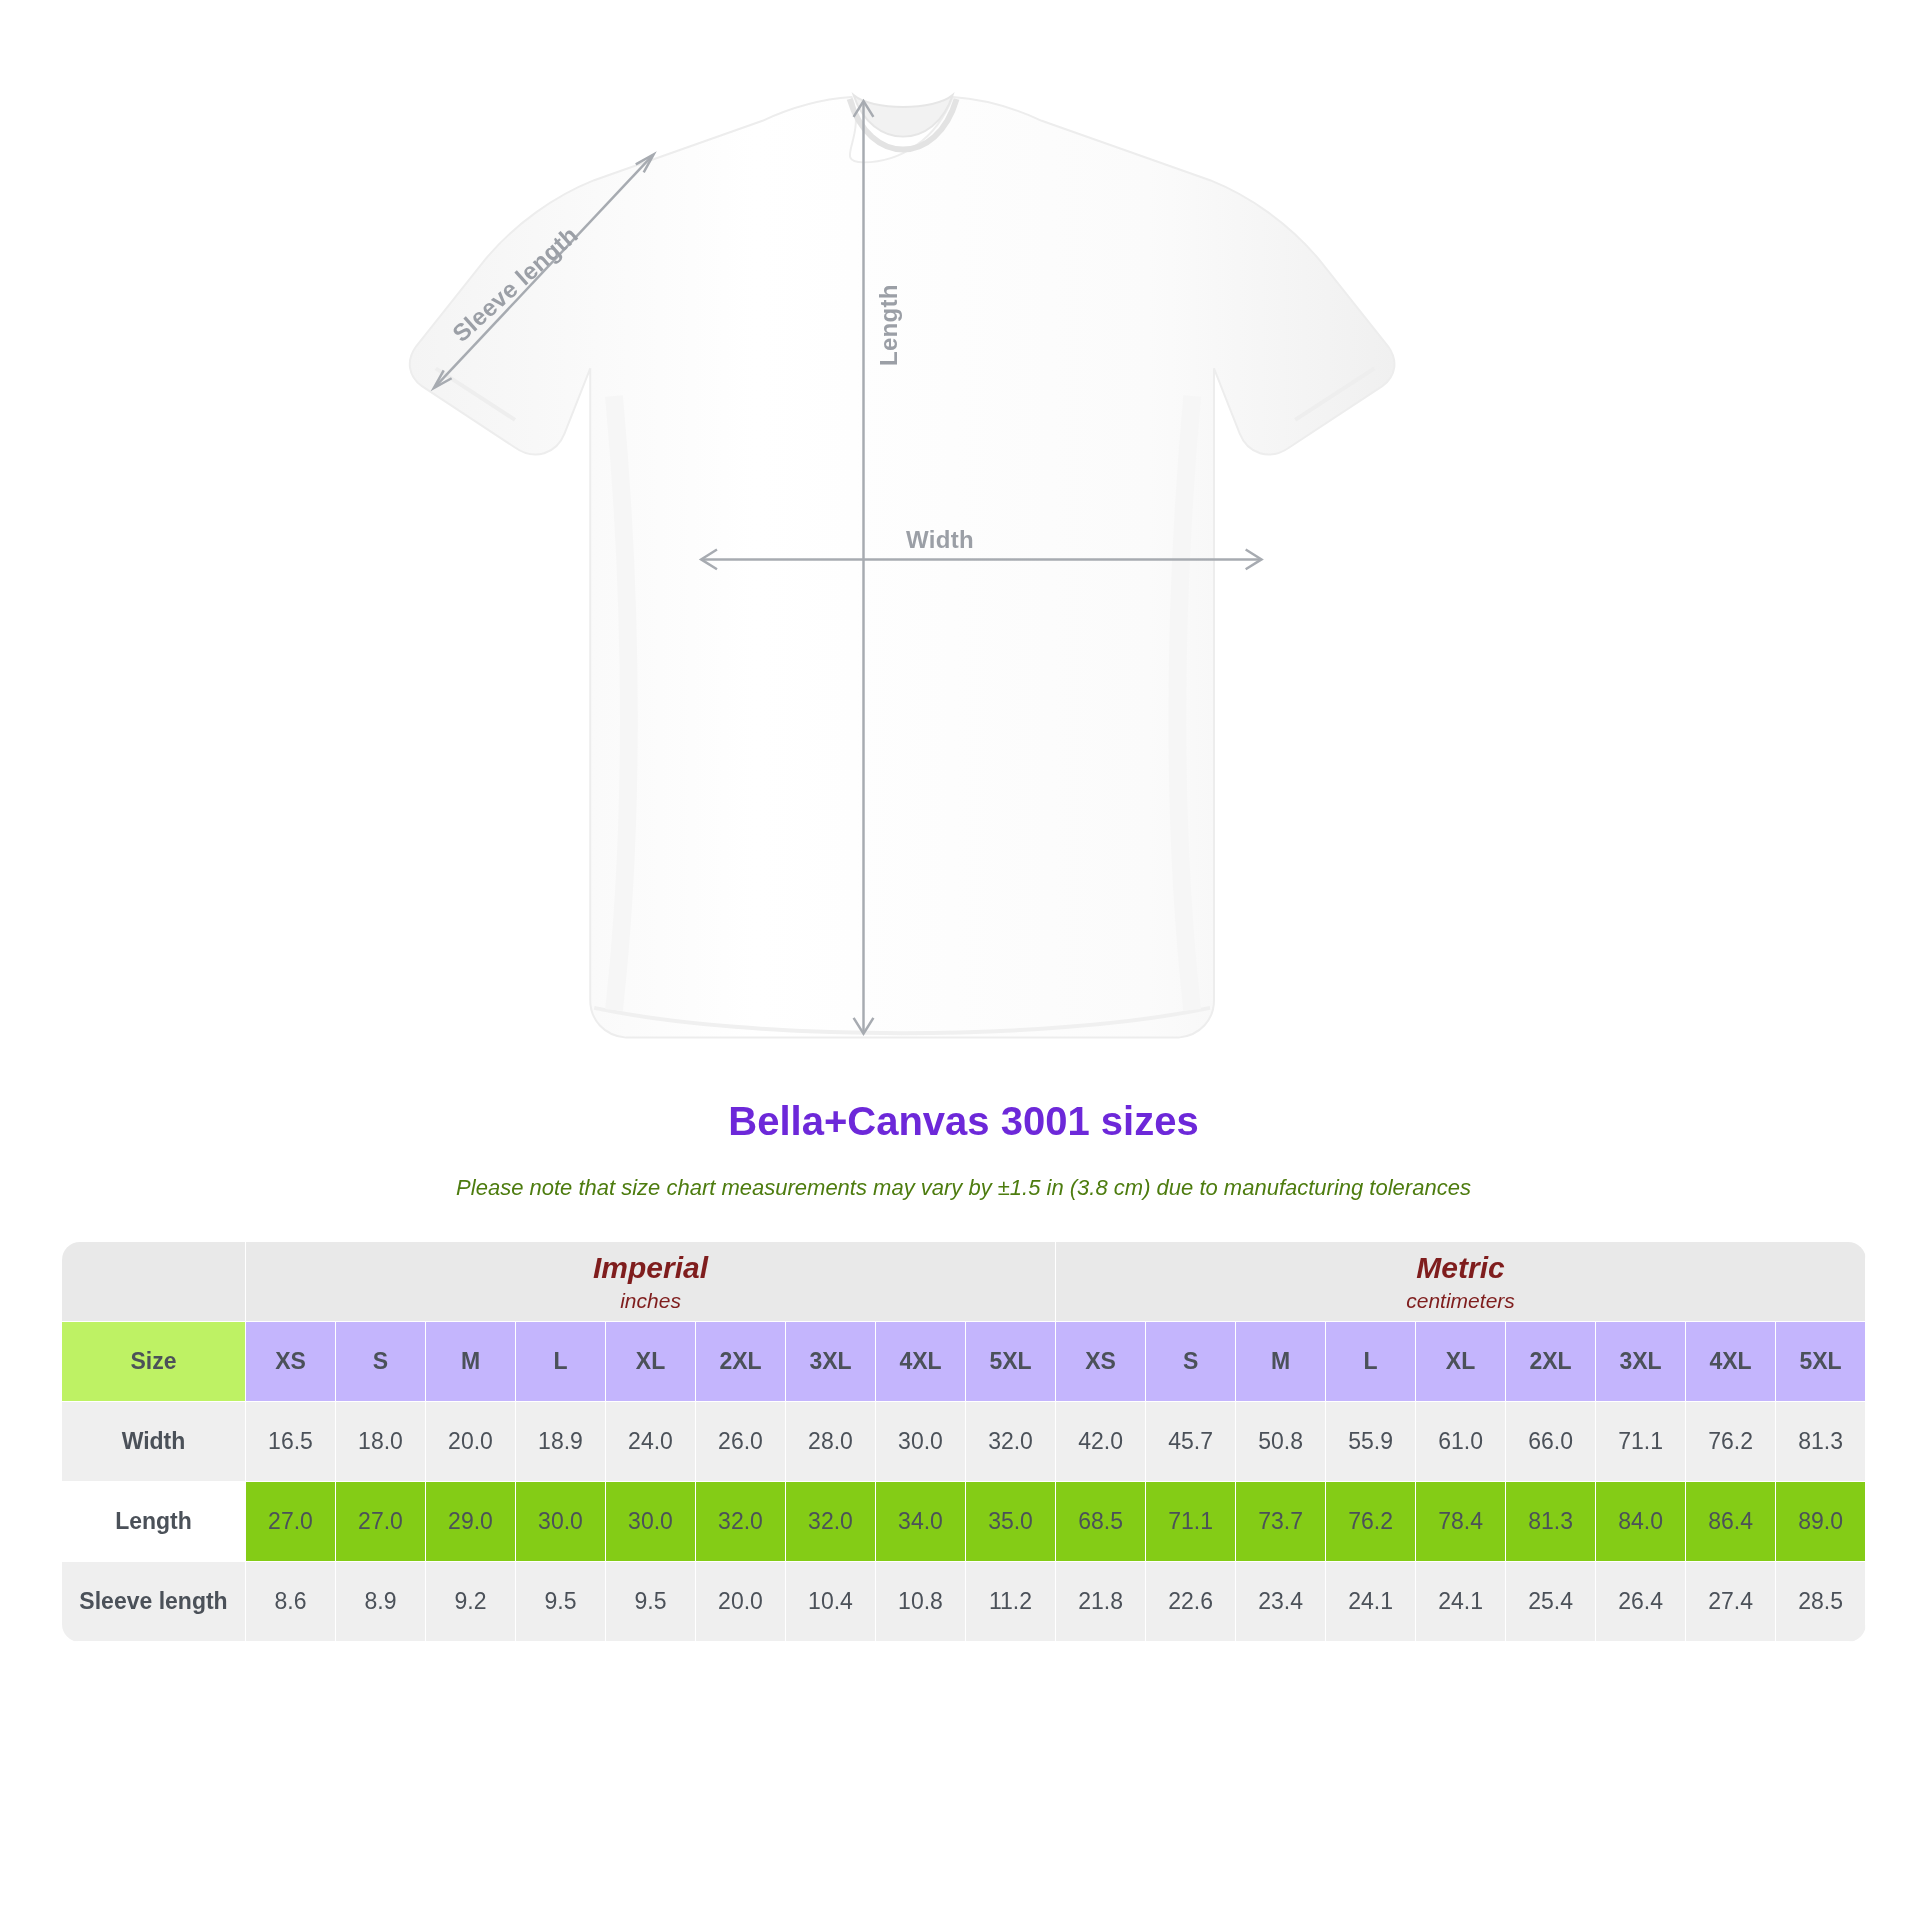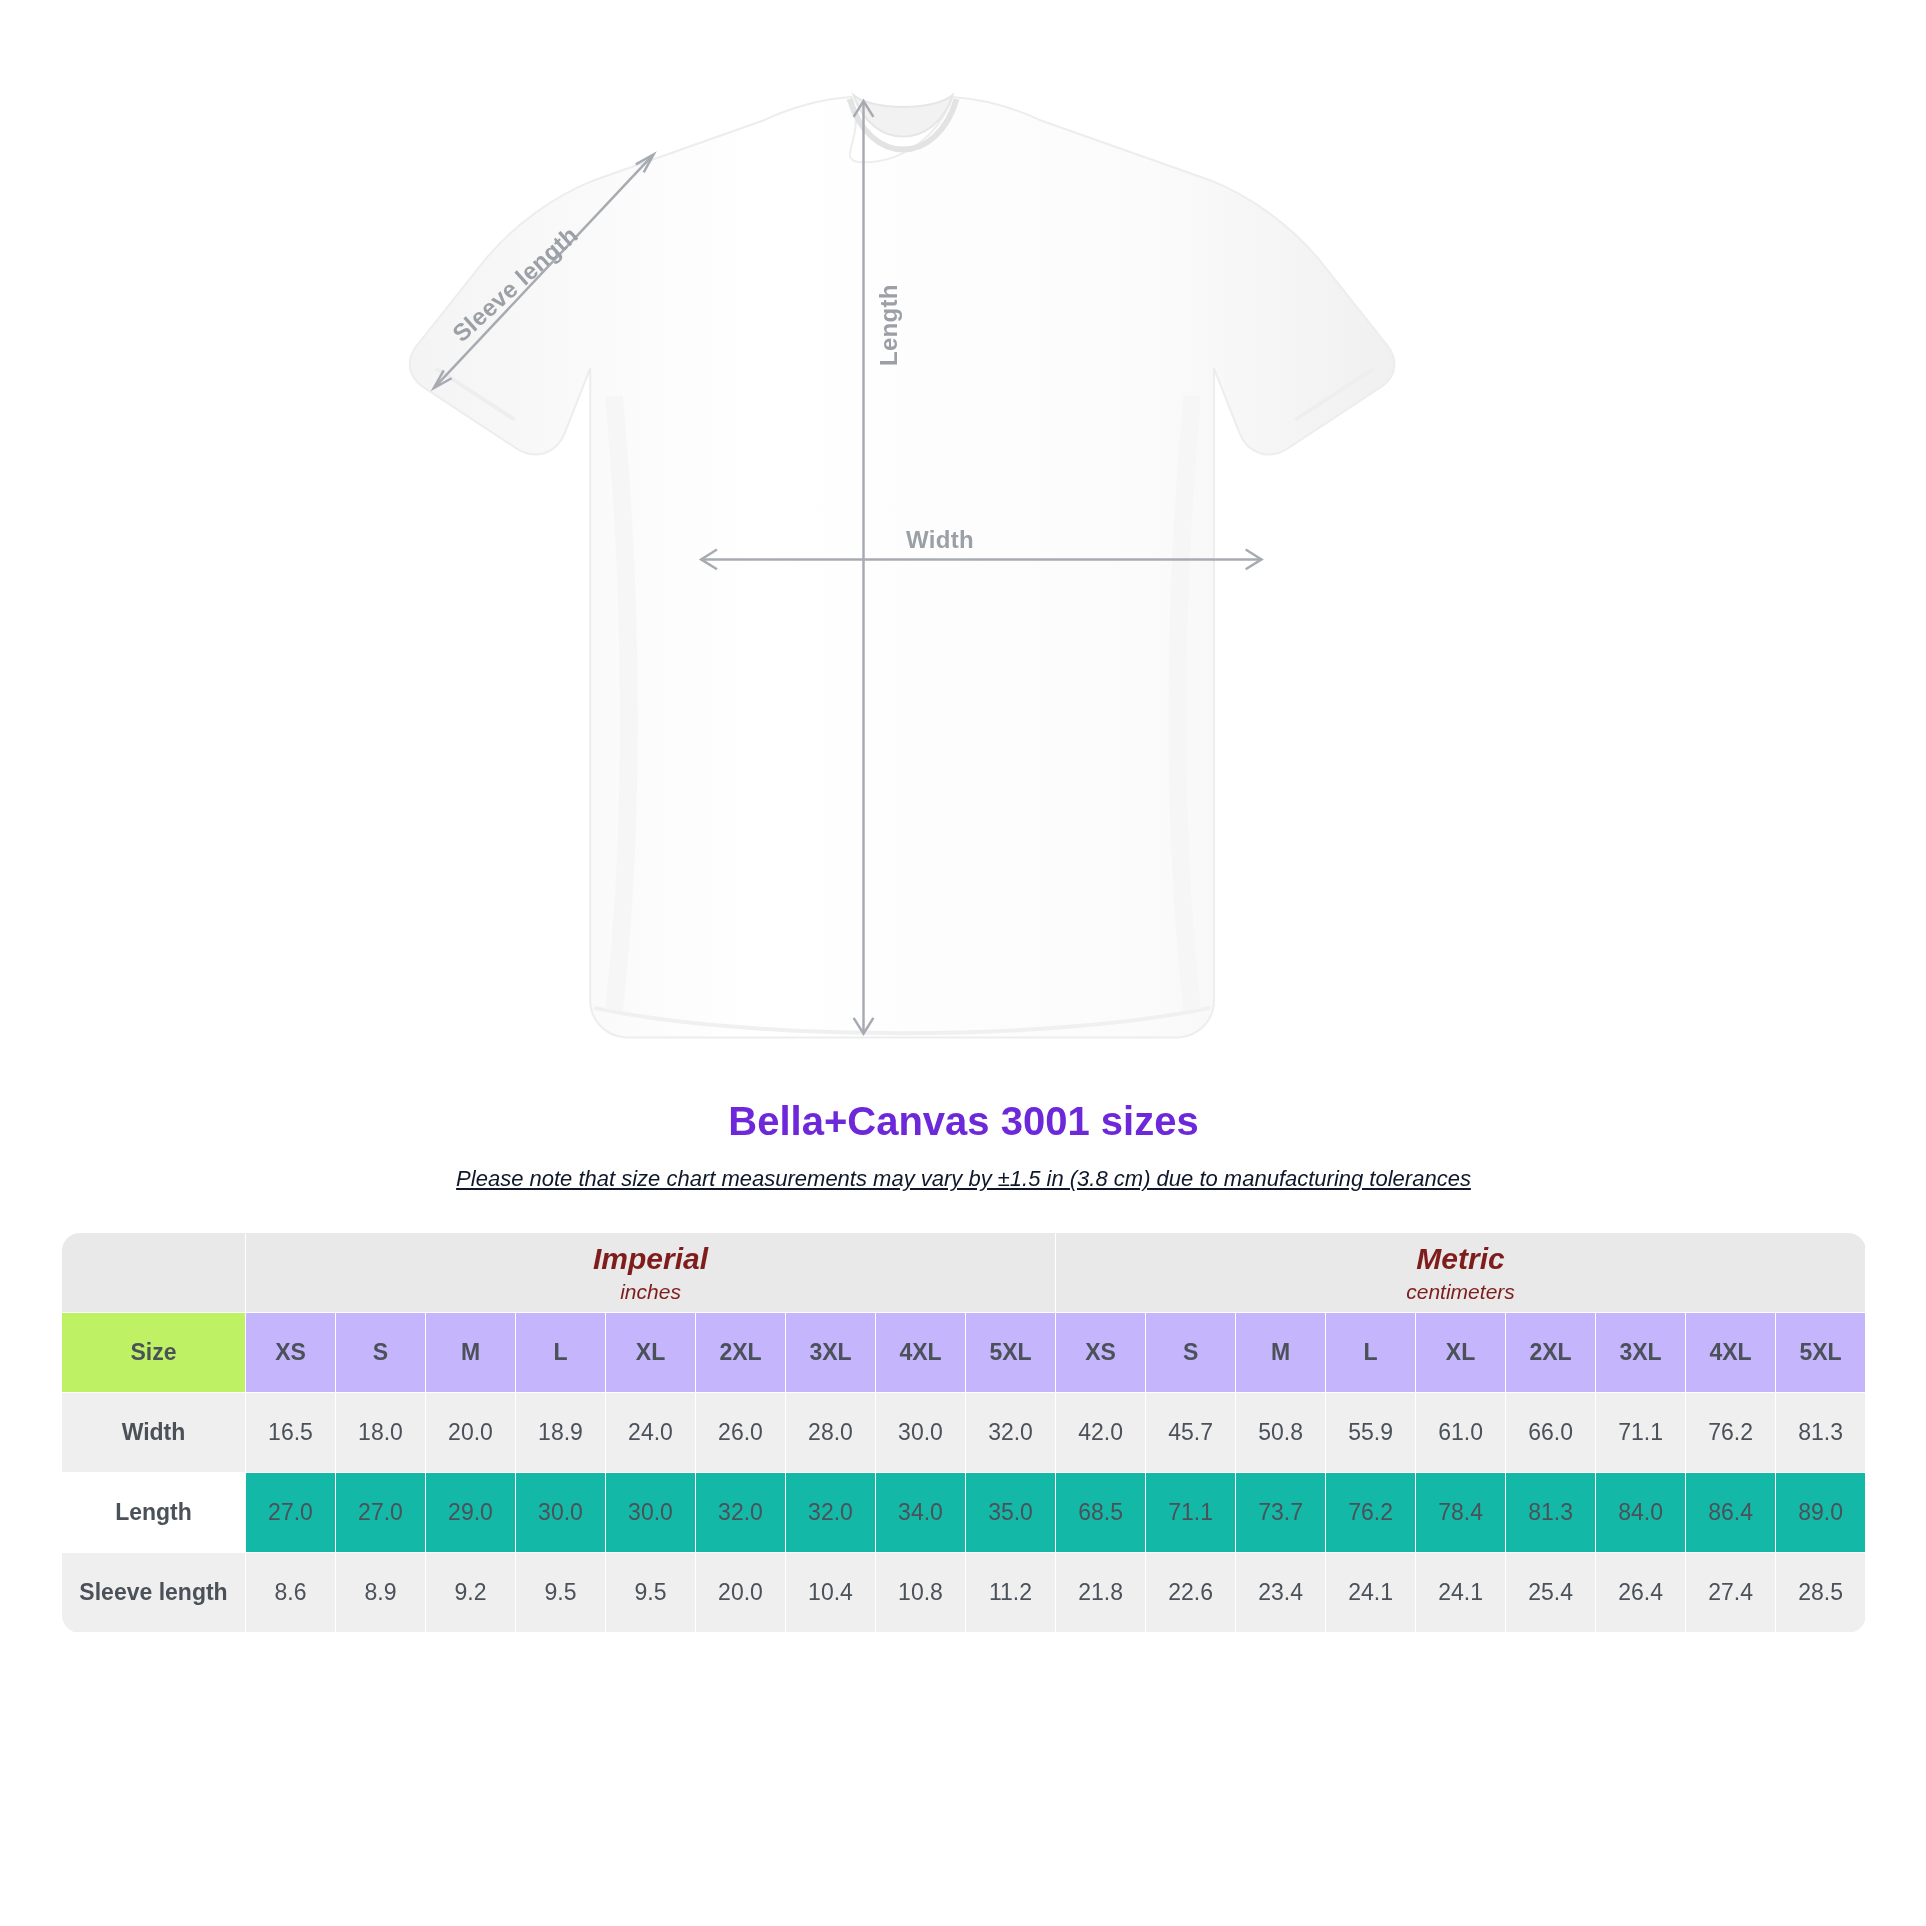--- a/index.html
+++ b/index.html
@@ -61,23 +61,22 @@
   .chart-title {
     text-align: center;
     font-size: 40px;
     font-weight: bold;
     color: #6d28d9;
   }
   .chart-note {
     text-align: center;
     font-size: 22px;
     font-style: italic;
-    color: #0f172a;
-    margin-top: 22px;
-    text-decoration: underline;
+    color: #4d7c0f;
+    margin-top: 31px;
   }
 
   
   .table-wrap {
     margin: 40px 61px 0 61px;
     border-radius: 18px;
     overflow: hidden;
     background: #ffffff;
   }
   table.sizes {
@@ -125,21 +124,21 @@
     font-weight: bold;
     font-size: 24px;
     color: #3f454e;
     background: #efefef;
     width: 184px;
   }
   .hdr-row .row-label {
     background: #bef264;
   }
   .band-a td { background: #efefef; }
-  .band-b td { background: #14b8a6; }
+  .band-b td { background: #84cc16; }
   .band-c td { background: #efefef; }
   .band-b .row-label { background: #ffffff; }
   td.val { width: 90px; }
   
   .table-wrap table { border-radius: 18px; }
   .unit-row td:first-child { border-top-left-radius: 18px; }
   .unit-row td:last-child  { border-top-right-radius: 18px; }
   .band-c td:first-child { border-bottom-left-radius: 18px; }
   .band-c td:last-child  { border-bottom-right-radius: 18px; }
 </style>

